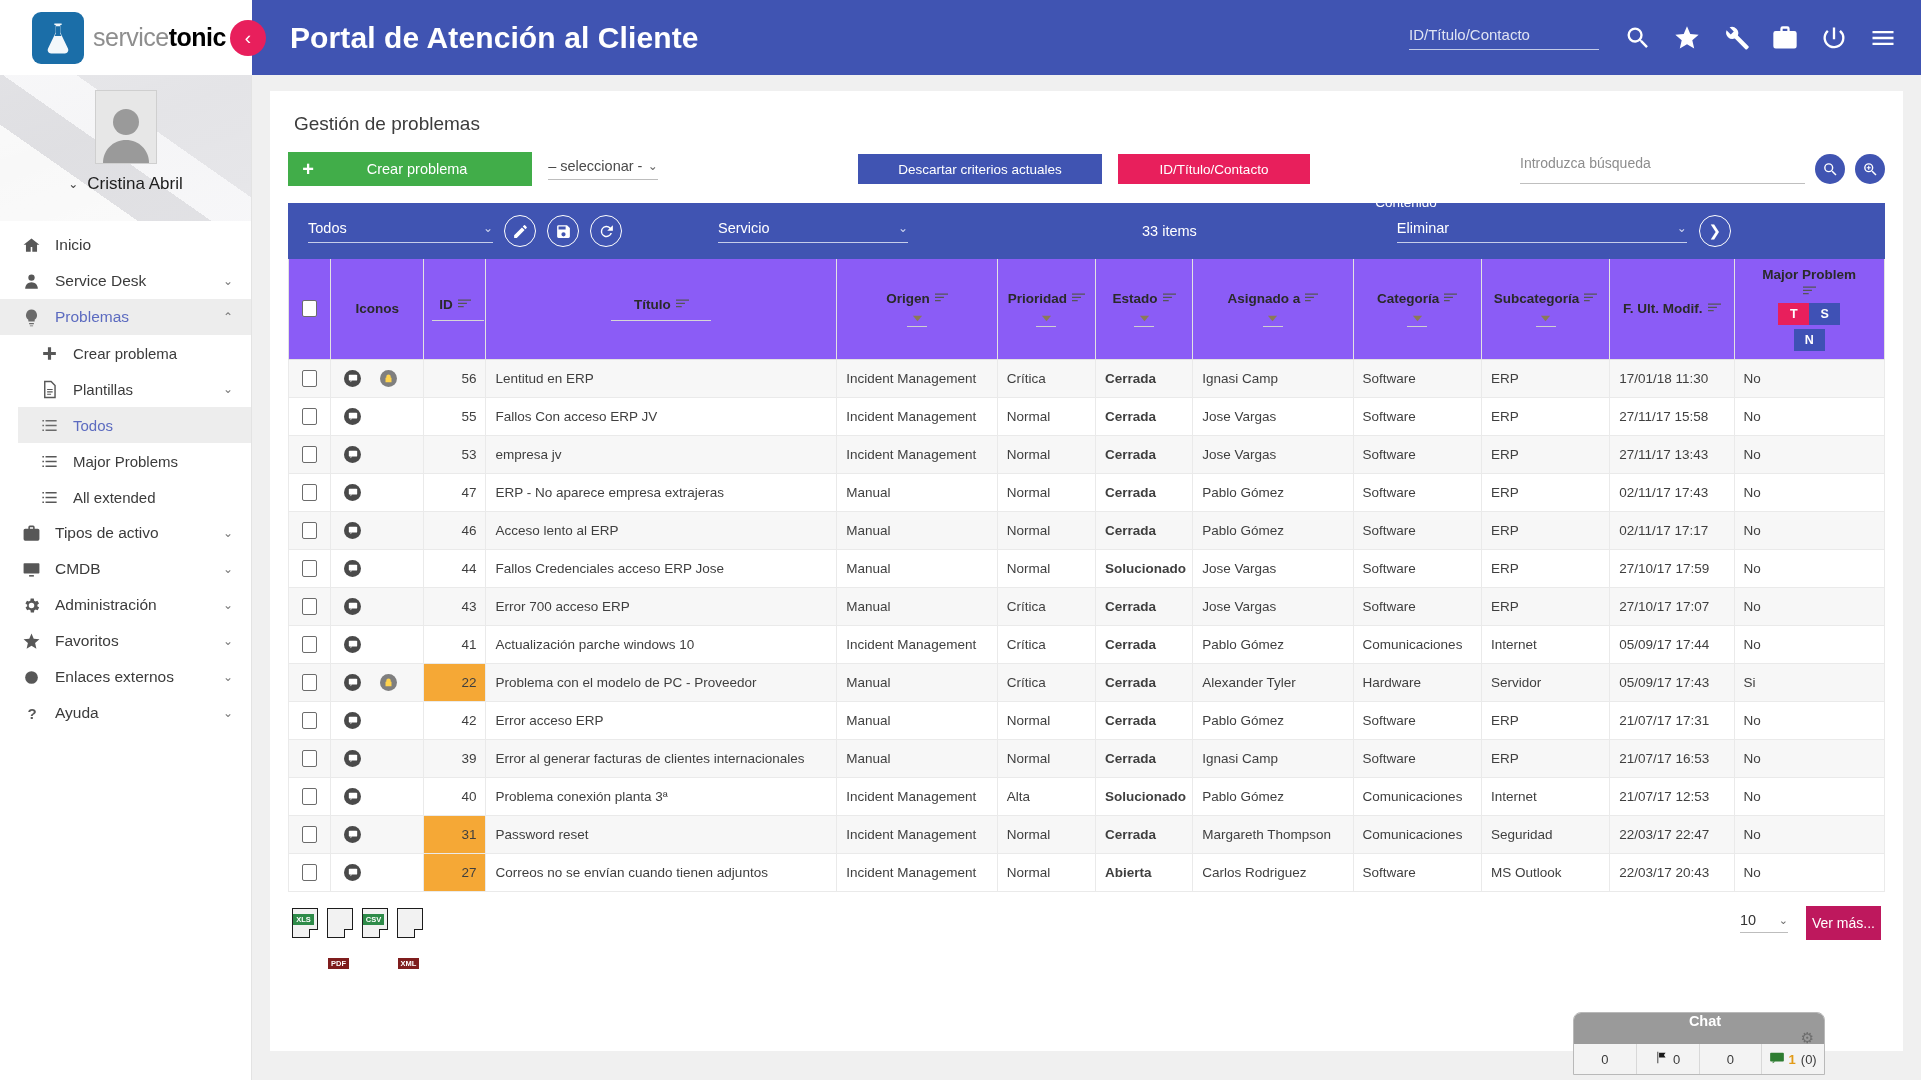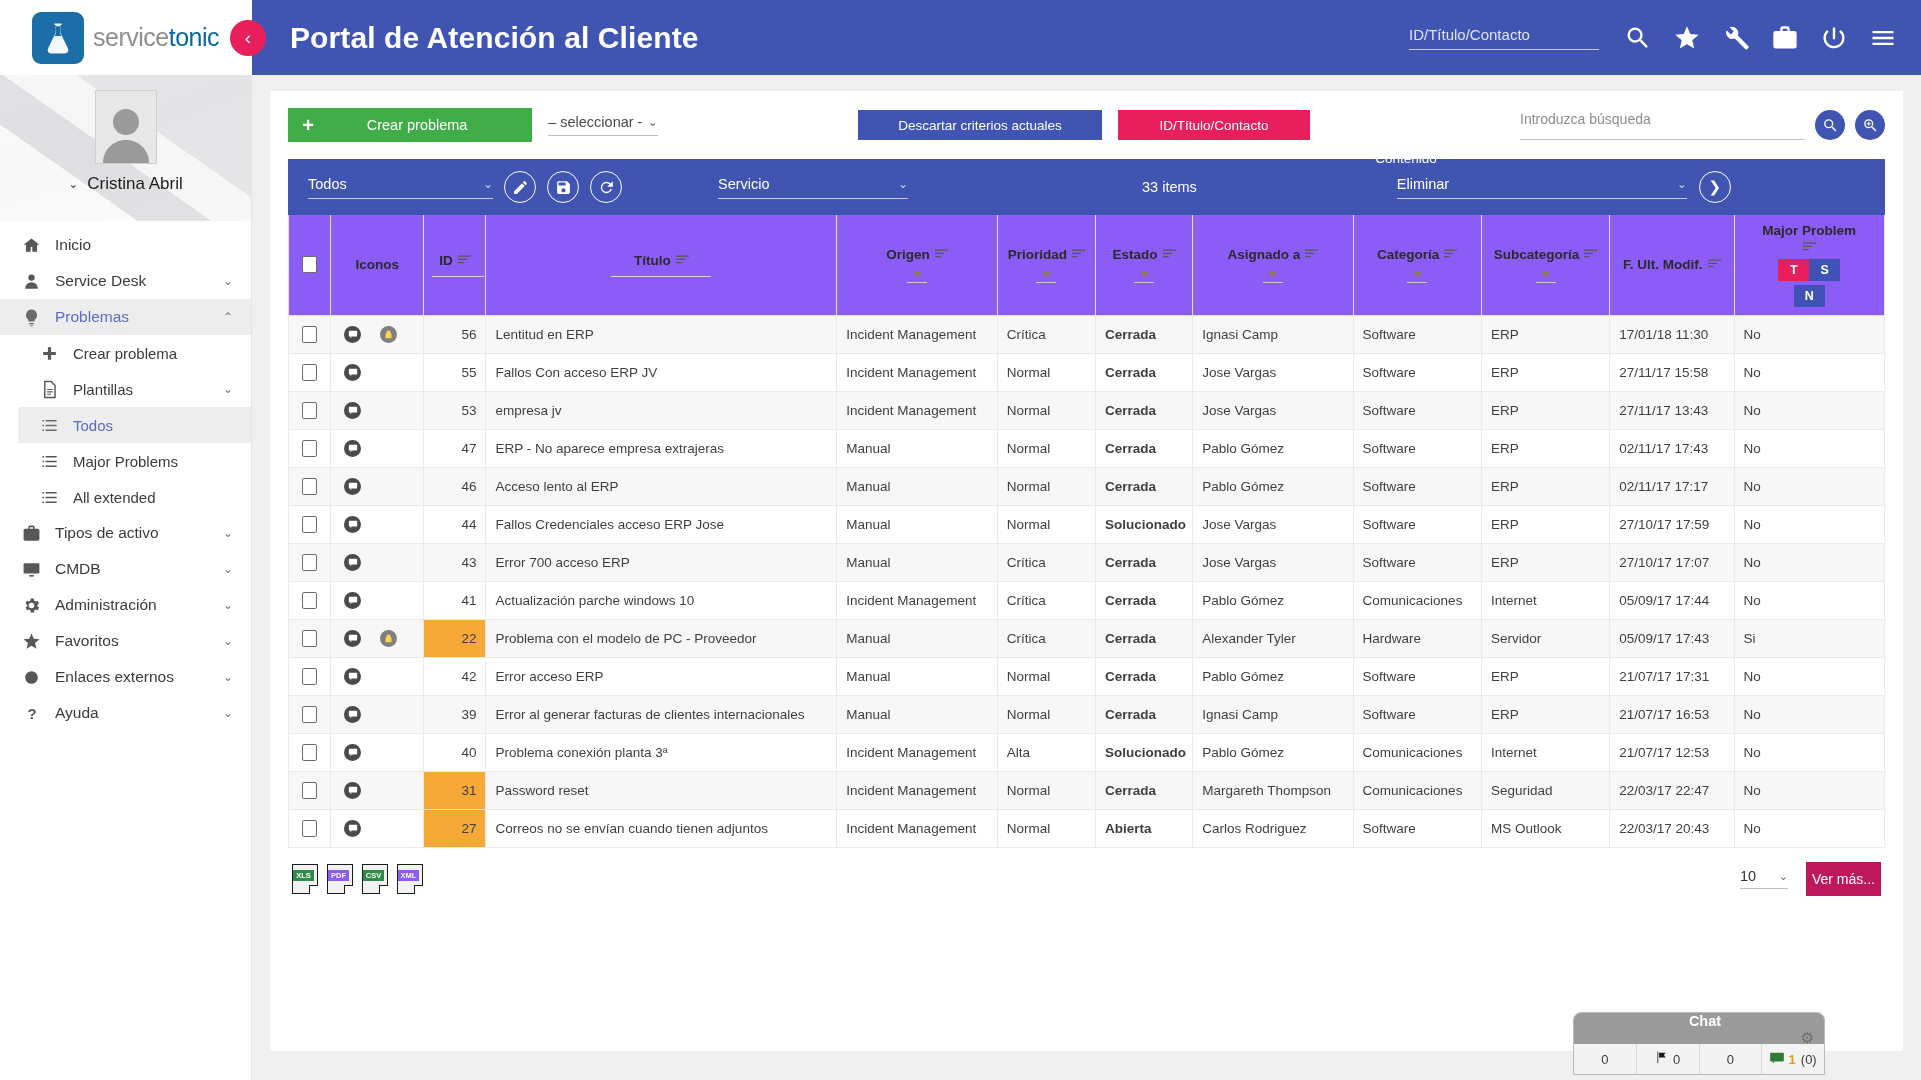--- a/index.html
+++ b/index.html
@@ -10,21 +10,21 @@
   }
   #app { position: relative; width: 1921px; height: 1080px; }
 
   
   .topbar { position: absolute; top: 0; left: 0; width: 1921px; height: 75px; display: flex; }
   .logo-zone { width: 252px; height: 75px; background: #fff; display: flex; align-items: center; padding-left: 32px; flex: 0 0 252px; }
   .logo-mark { width: 52px; height: 52px; border-radius: 9px; background: #1b6ea8; display: flex; align-items: center; justify-content: center; }
   .logo-mark svg { width: 30px; height: 34px; }
   .logo-text { margin-left: 9px; font-size: 25px; letter-spacing: -0.5px; }
   .logo-text .lt1 { color: #8e8e8e; font-weight: 400; }
-  .logo-text .lt2 { color: #0369a1; font-weight: 400; }
+  .logo-text .lt2 { color: #000000; font-weight: 700; }
   .header-blue { flex: 1; background: #4054b2; display: flex; align-items: center; position: relative; }
   .collapse-btn { position: absolute; left: -22px; top: 20px; width: 36px; height: 36px; border-radius: 50%;
      background: #e81f5c; color: #fff; display: flex; align-items: center; justify-content: center; font-size: 19px; z-index: 20; cursor: pointer; }
   .portal-title { color: #fff; font-size: 30px; font-weight: 700; margin-left: 38px; letter-spacing: 0.1px; }
   .header-right { margin-left: auto; display: flex; align-items: center; gap: 17px; padding-right: 22px; }
   .hdr-search { width: 190px; border-bottom: 1px solid #c3cbe8; padding-bottom: 5px; margin-right: 6px; }
   .hdr-search span { color: #dfe3f3; font-size: 15px; }
   .hicon { width: 32px; height: 32px; display: flex; align-items: center; justify-content: center; cursor: pointer; color: #fff; }
   .hicon svg { width: 28px; height: 28px; fill: #fff; }
 
@@ -128,21 +128,21 @@
 
   
   .tfoot { display: flex; align-items: center; margin-top: 14px; padding: 0 4px; }
   .exp { display: flex; gap: 9px; }
   .fileicon { width: 26px; height: 30px; position: relative; cursor: pointer; }
   .fileicon .pg { position: absolute; inset: 0; background: #f2f2f2; border: 1.6px solid #1c1c1c; }
   .fileicon .fold { position: absolute; right: 0; bottom: 0; width: 9px; height: 9px; background: #fff; border-left: 1.6px solid #1c1c1c; border-top: 1.6px solid #1c1c1c; }
   .fileicon .tag { position: absolute; left: 1px; top: 6px; width: 21px; height: 11px; display: flex; align-items: center;
      justify-content: center; font-size: 7.5px; font-weight: 700; color: #fff; font-family: "Liberation Sans", sans-serif; }
   .tag.green { background: #2e8b49; }
-  .tag.red { background: #8b5cf6; }
+  .tag.red { background: #7f1d1d; margin-top: 44px; }
   .pagebox { margin-left: auto; display: flex; align-items: center; gap: 18px; }
   .psel { width: 48px; border-bottom: 1px solid #bdbdbd; display: flex; align-items: center; font-size: 14.5px;
      color: #333; padding-bottom: 4px; cursor: pointer; }
   .psel .ar { margin-left: auto; font-size: 11px; color: #6a6a6a; }
   .btn-more { background: #be185d; color: #fff; border: none; padding: 9px 6px; font-size: 14px; cursor: pointer; }
 
   
   .chat { position: absolute; left: 1573px; top: 1012px; width: 252px; background: #fff; border: 1px solid #b9b9b9;
      border-radius: 8px 8px 0 0; overflow: hidden; }
   .chat-head { height: 31px; background: #9a9a9a; display: flex; align-items: center; padding: 0 10px; flex-direction: column; }
@@ -359,20 +359,21 @@
           </span>
         <span class="lbl">Ayuda</span>
         <span class="caret">⌄</span>
       </div>
     </div>
   </div>
 
   <div class="main">
     <div class="panel">
 
+      <div class="page-title">Gestión de problemas</div>
 
       <div class="toolbar">
         <button class="btn-create">
           <span class="plus">+</span>
           <span class="ctext">Crear problema</span>
         </button>
         <div class="sel-plain">
           <span>– seleccionar -</span>
           <span class="ar">⌄</span>
         </div>

